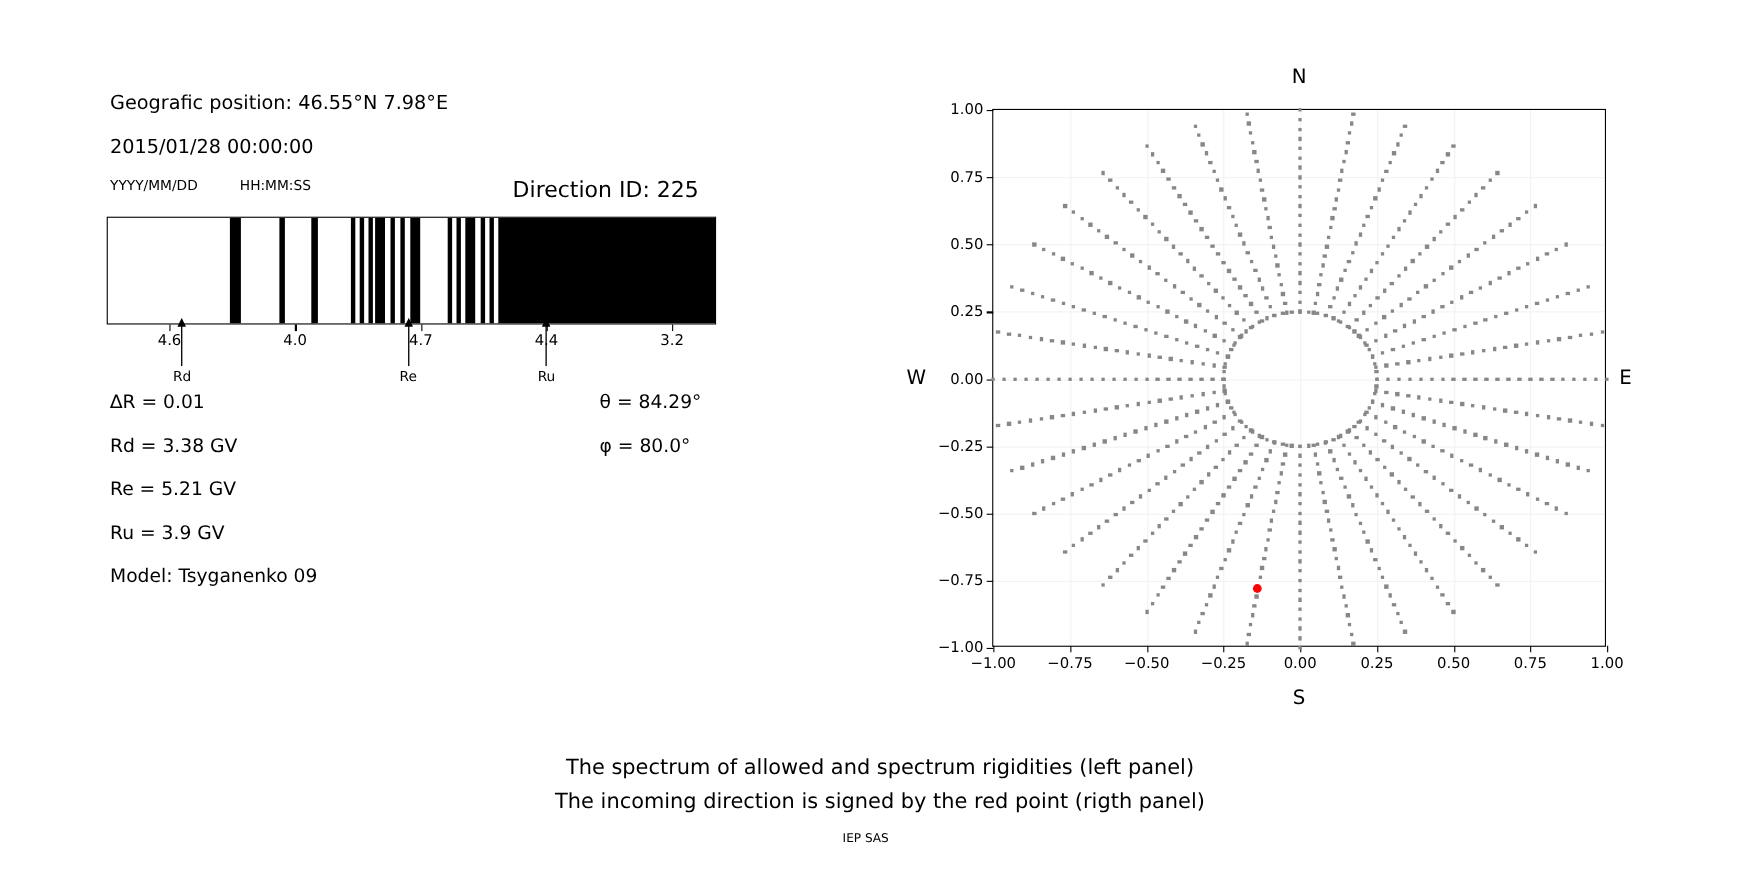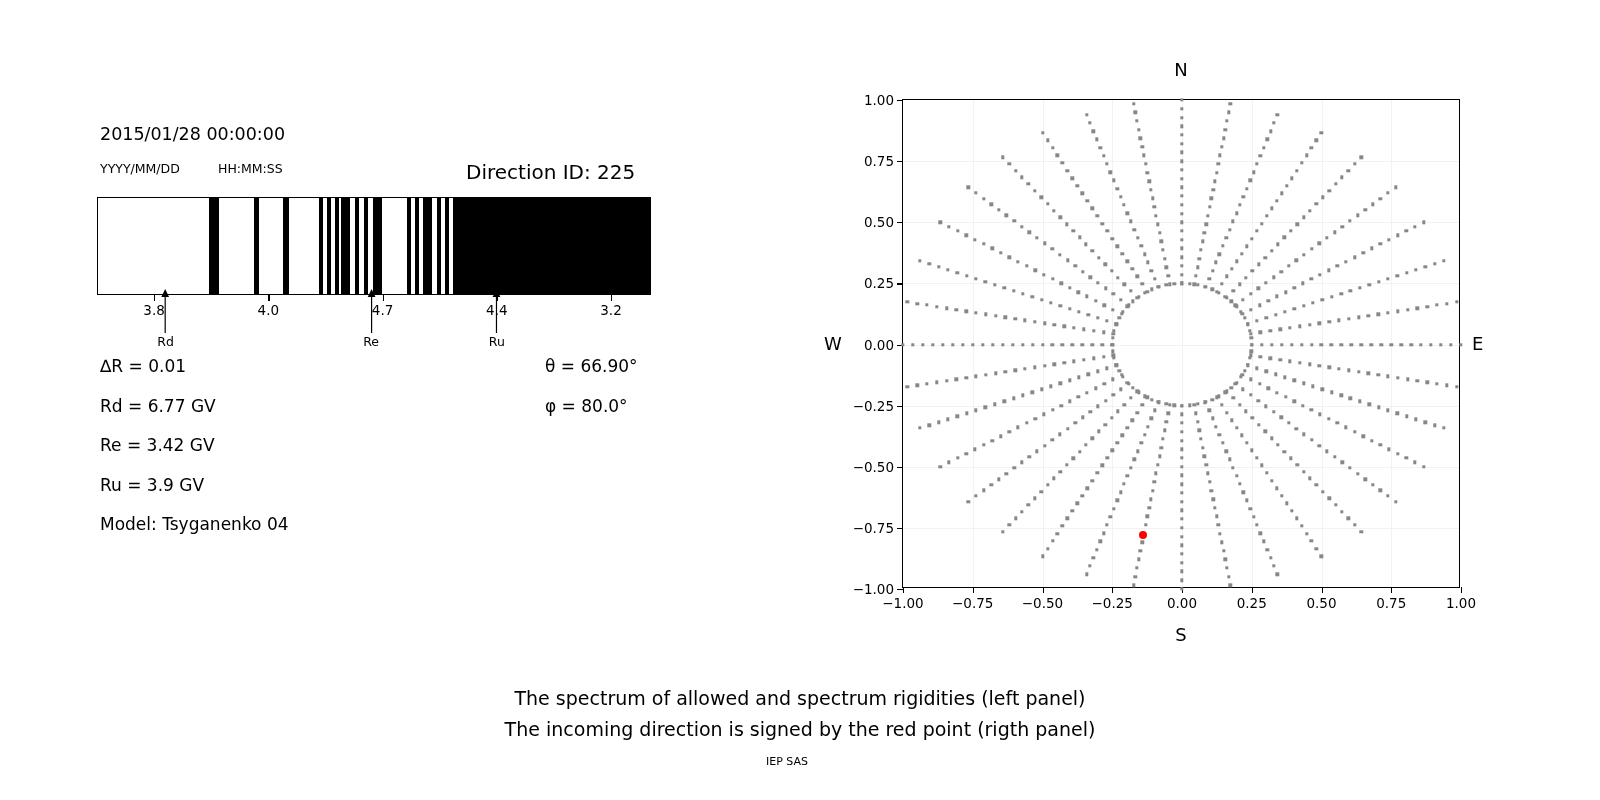--- a/index.html
+++ b/index.html
@@ -81,20 +81,21 @@
   #caption-1{top:687px;}
   #caption-2{top:718px;}
   #footer-credit{position:absolute;left:787px;top:755px;font-size:11px;
        transform:translateX(-50%);white-space:nowrap;}
 </style>
 </head>
 <body>
 
 <div class="abs" id="left-panel">
 
+  <div class="abs hdr-geo">Geografic position: 46.55°N 7.98°E</div>
   <div class="abs hdr-date">2015/01/28 00:00:00</div>
   <div class="abs hdr-fmt-date">YYYY/MM/DD</div>
   <div class="abs hdr-fmt-time">HH:MM:SS</div>
   <div class="abs hdr-dirid">Direction ID: 225</div>
 
   <div class="abs" id="spectrum-wrap">
     <div id="spectrum-bar">
         <div class="band" style="left: 111.086px; width: 9.70928px;"></div>
         <div class="band" style="left: 155.634px; width: 5.71134px;"></div>
         <div class="band" style="left: 185.333px; width: 5.71134px;"></div>
@@ -109,21 +110,21 @@
         <div class="band" style="left: 317.265px; width: 3.99794px;"></div>
         <div class="band" style="left: 325.261px; width: 8.56701px;"></div>
         <div class="band" style="left: 338.968px; width: 3.99794px;"></div>
         <div class="band" style="left: 346.964px; width: 3.99794px;"></div>
         <div class="band" style="left: 354.96px; width: 199.04px;"></div>
       </div>
   </div>
 
   <div class="abs" id="spec-axis">
       <div class="spec-tick" style="left: 57.1134px;"></div>
-      <div class="spec-tlabel" style="left: 57.1134px;">3.8</div>
+      <div class="spec-tlabel" style="left: 57.1134px;">4.6</div>
       <div class="spec-tick" style="left: 171.34px;"></div>
       <div class="spec-tlabel" style="left: 171.34px;">4.0</div>
       <div class="spec-tick" style="left: 285.567px;"></div>
       <div class="spec-tlabel" style="left: 285.567px;">4.7</div>
       <div class="spec-tick" style="left: 399.794px;"></div>
       <div class="spec-tlabel" style="left: 399.794px;">4.4</div>
       <div class="spec-tick" style="left: 514.021px;"></div>
       <div class="spec-tlabel" style="left: 514.021px;">3.2</div>
       <div class="arrow-group" style="left: 68.5361px;">
         <svg class="arrow-svg" width="11" height="44" viewBox="0 0 11 44">
@@ -142,25 +143,25 @@
       <div class="arrow-group" style="left: 399.794px;">
         <svg class="arrow-svg" width="11" height="44" viewBox="0 0 11 44">
           <line x1="5.5" y1="44" x2="5.5" y2="5" stroke="#000" stroke-width="1.2"></line>
           <polygon points="5.5,0 1.6,8 9.4,8" fill="#000"></polygon>
         </svg>
         <span class="arrow-label">Ru</span>
       </div>
     </div>
 
   <div class="abs param p-dR">∆R = 0.01</div>
-  <div class="abs param p-Rd">Rd = 6.77 GV</div>
-  <div class="abs param p-Re">Re = 3.42 GV</div>
+  <div class="abs param p-Rd">Rd = 3.38 GV</div>
+  <div class="abs param p-Re">Re = 5.21 GV</div>
   <div class="abs param p-Ru">Ru = 3.9 GV</div>
-  <div class="abs param p-Model">Model: Tsyganenko 04</div>
-  <div class="abs param p-theta">θ = 66.90°</div>
+  <div class="abs param p-Model">Model: Tsyganenko 09</div>
+  <div class="abs param p-theta">θ = 84.29°</div>
   <div class="abs param p-phi">φ = 80.0°</div>
 </div>
 
 <div class="abs" id="right-panel">
   <div id="plot-frame">
       <div class="gridline-v" style="left: 69.75px;"></div>
       <div class="gridline-h" style="top: 427.875px;"></div>
       <div class="gridline-v" style="left: 139.5px;"></div>
       <div class="gridline-h" style="top: 366.75px;"></div>
       <div class="gridline-v" style="left: 209.25px;"></div>

